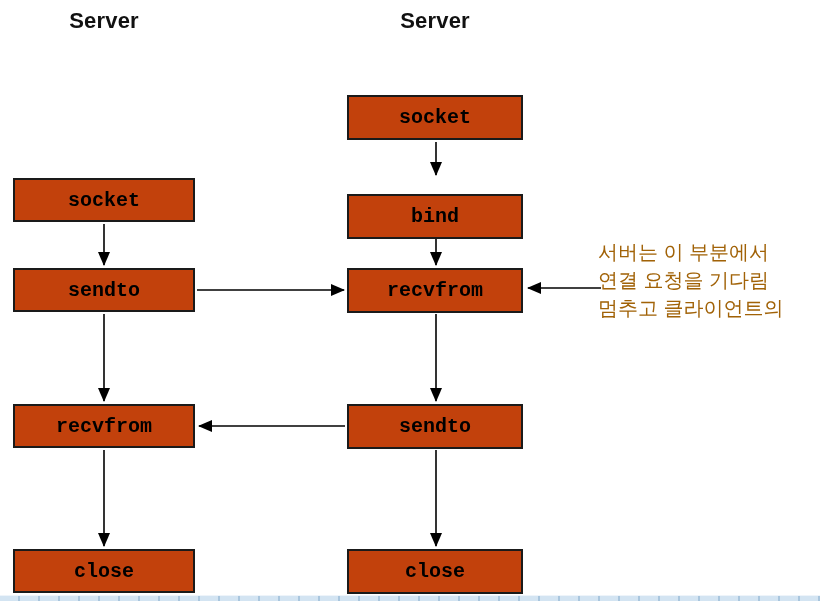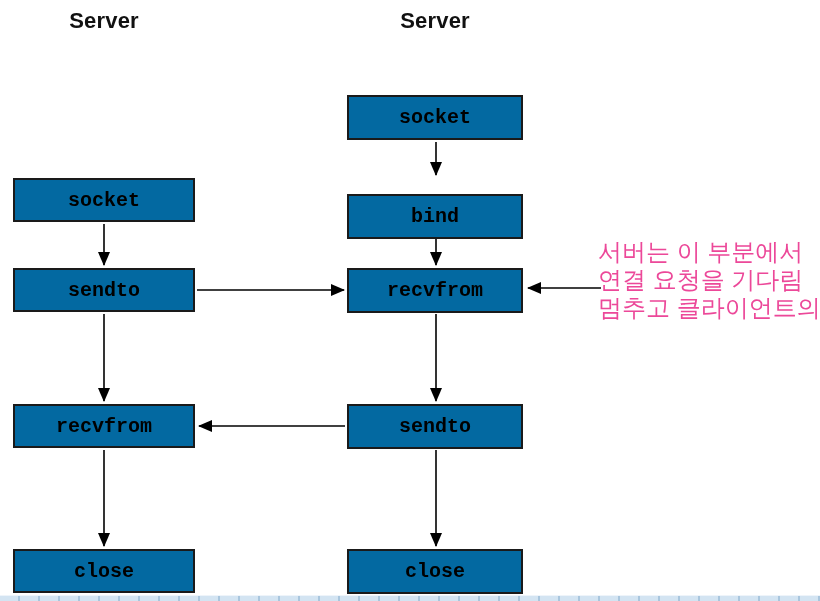--- a/index.html
+++ b/index.html
@@ -17,21 +17,21 @@
     font-size: 22px;
     font-weight: bold;
     color: #111111;
     text-align: center;
     letter-spacing: 0.2px;
   }
   .client-hdr { left: 13px;  width: 182px; }
   .server-hdr { left: 347px; width: 176px; }
   .box {
     position: absolute;
-    background: #0369a1;
+    background: #c2410c;
     border: 2px solid #1a1a1a;
     box-sizing: border-box;
     display: flex;
     align-items: center;
     justify-content: center;
     font-family: "Liberation Mono", monospace;
     font-weight: bold;
     font-size: 20px;
     color: #000000;
   }
@@ -42,23 +42,23 @@
     left: 0; top: 0;
     width: 820px; height: 601px;
     pointer-events: none;
   }
   .arrows line { stroke: #000000; stroke-width: 1.6; }
   .note {
     position: absolute;
     left: 598px;
     top: 238px;
     width: 215px;
-    font-size: 24px;
+    font-size: 20px;
     line-height: 28px;
-    color: #ec4899;
+    color: #a16207;
     white-space: nowrap;
   }
   .bottom-strip {
     position: absolute;
     left: 0; bottom: 0;
     width: 820px; height: 5px;
     background: repeating-linear-gradient(90deg,
       #d3e4f2 0px, #d3e4f2 18px,
       #a9c6de 18px, #a9c6de 20px);
     border-top: 1px solid #eef4fa;

